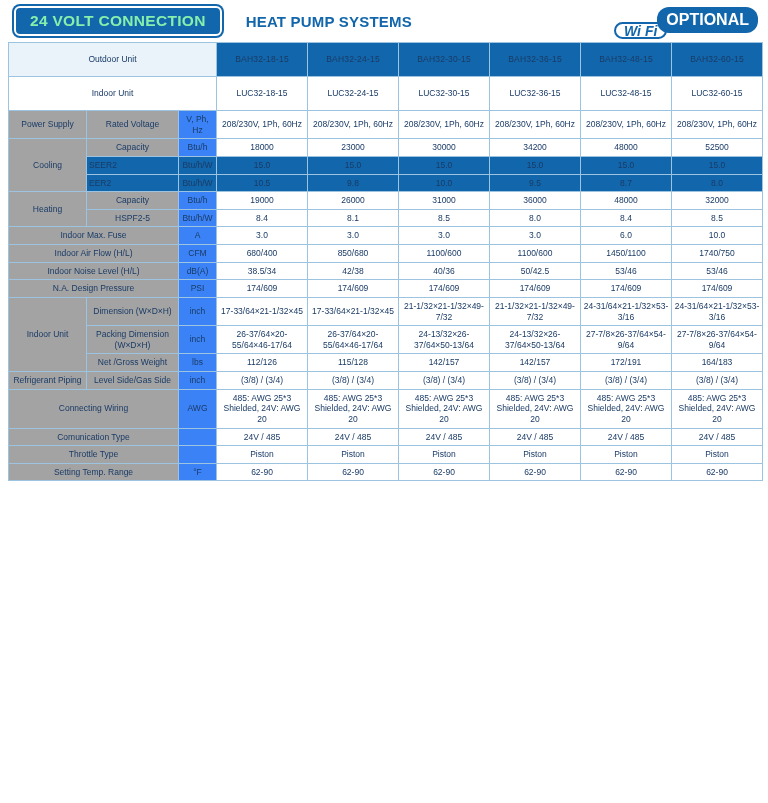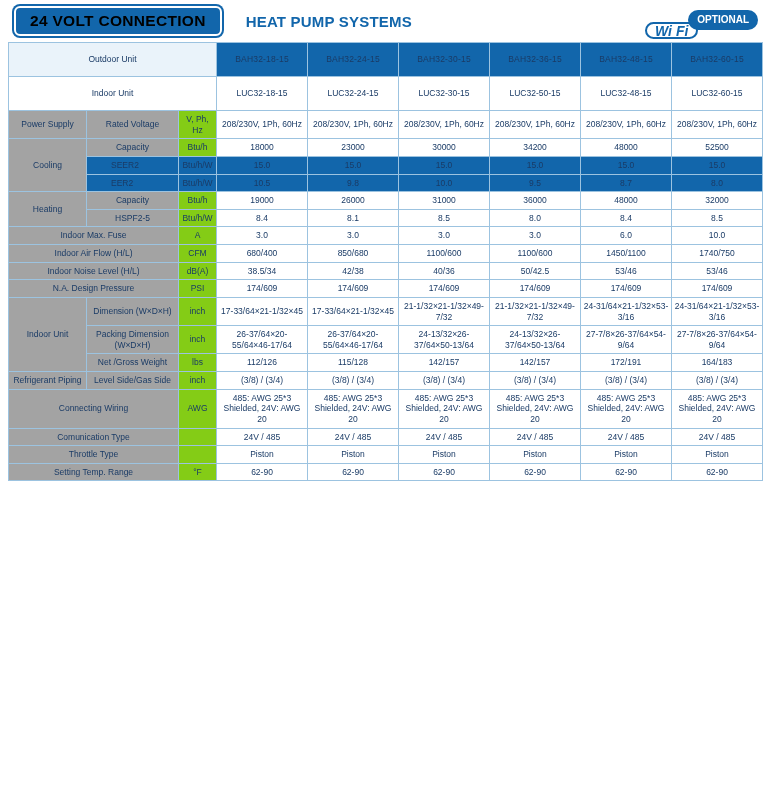--- a/index.html
+++ b/index.html
@@ -19,21 +19,21 @@
   
   .header {
     display: flex;
     align-items: center;
     height: 30px;
     margin-bottom: 6px;
     position: relative;
   }
   .badge-24v {
     background: #1266ab;
-    color: #000000;
+    color: #86efac;
     font-weight: bold;
     font-size: 15.5px;
     letter-spacing: .3px;
     padding: 5px 14px 6px 14px;
     border-radius: 6px;
     border: 2px solid #ffffff;
     box-shadow: 0 0 0 2px #1266ab;
     margin-left: 6px;
     line-height: 1;
   }
@@ -66,21 +66,21 @@
     color: #1266ab;
     font-weight: bold;
     font-size: 14px;
     font-style: italic;
     line-height: 1;
   }
   .optional-pill {
     background: #1266ab;
     color: #ffffff;
     font-weight: bold;
-    font-size: 10px;
+    font-size: 16px;
     padding: 5px 9px 5px 9px;
     border-radius: 12px;
     margin-left: -10px;
     line-height: 1;
     position: relative;
     z-index: 2;
   }
 
   
   table.spec {
@@ -144,33 +144,33 @@
     font-size: 8.5px;
   }
   .sublabel {
     background: #a3a3a3;
     color: #1a3b66;
     text-align: left;
     padding-left: 8px;
     font-size: 8.5px;
   }
   .unit-cell {
-    background: #84cc16;
+    background: #3b82f6;
     color: #1a3b66;
     font-size: 8.5px;
   }
   .val { background: #ffffff; }
   .hl-row td {
     background: #1266ab;
     color: #ffffff;
     font-weight: bold;
   }
   .hl-row td.hl-label {
     text-align: left;
-    padding-left: 24px;
+    padding-left: 2px;
     margin-top: 25px;
   }
   .tall { height: 34px; }
 </style>
 </head>
 <body>
 
 <div class="page">
 
   <div class="header">
@@ -204,21 +204,21 @@
           <td class="hdr-blue tall">BAH32-30-15</td>
           <td class="hdr-blue tall">BAH32-36-15</td>
           <td class="hdr-blue tall">BAH32-48-15</td>
           <td class="hdr-blue tall">BAH32-60-15</td>
         </tr>
         <tr>
           <td class="hdr-light-white tall" colspan="3">Indoor Unit</td>
           <td class="model-light tall">LUC32-18-15</td>
           <td class="model-light tall">LUC32-24-15</td>
           <td class="model-light tall">LUC32-30-15</td>
-          <td class="model-light tall">LUC32-50-15</td>
+          <td class="model-light tall">LUC32-36-15</td>
           <td class="model-light tall">LUC32-48-15</td>
           <td class="model-light tall">LUC32-60-15</td>
         </tr>
         <tr>
           <td class="rowlabel">Power Supply</td>
           <td class="sublabel">Rated Voltage</td>
           <td class="unit-cell">V, Ph, Hz</td>
           <td class="val">208/230V, 1Ph, 60Hz</td>
           <td class="val">208/230V, 1Ph, 60Hz</td>
           <td class="val">208/230V, 1Ph, 60Hz</td>

